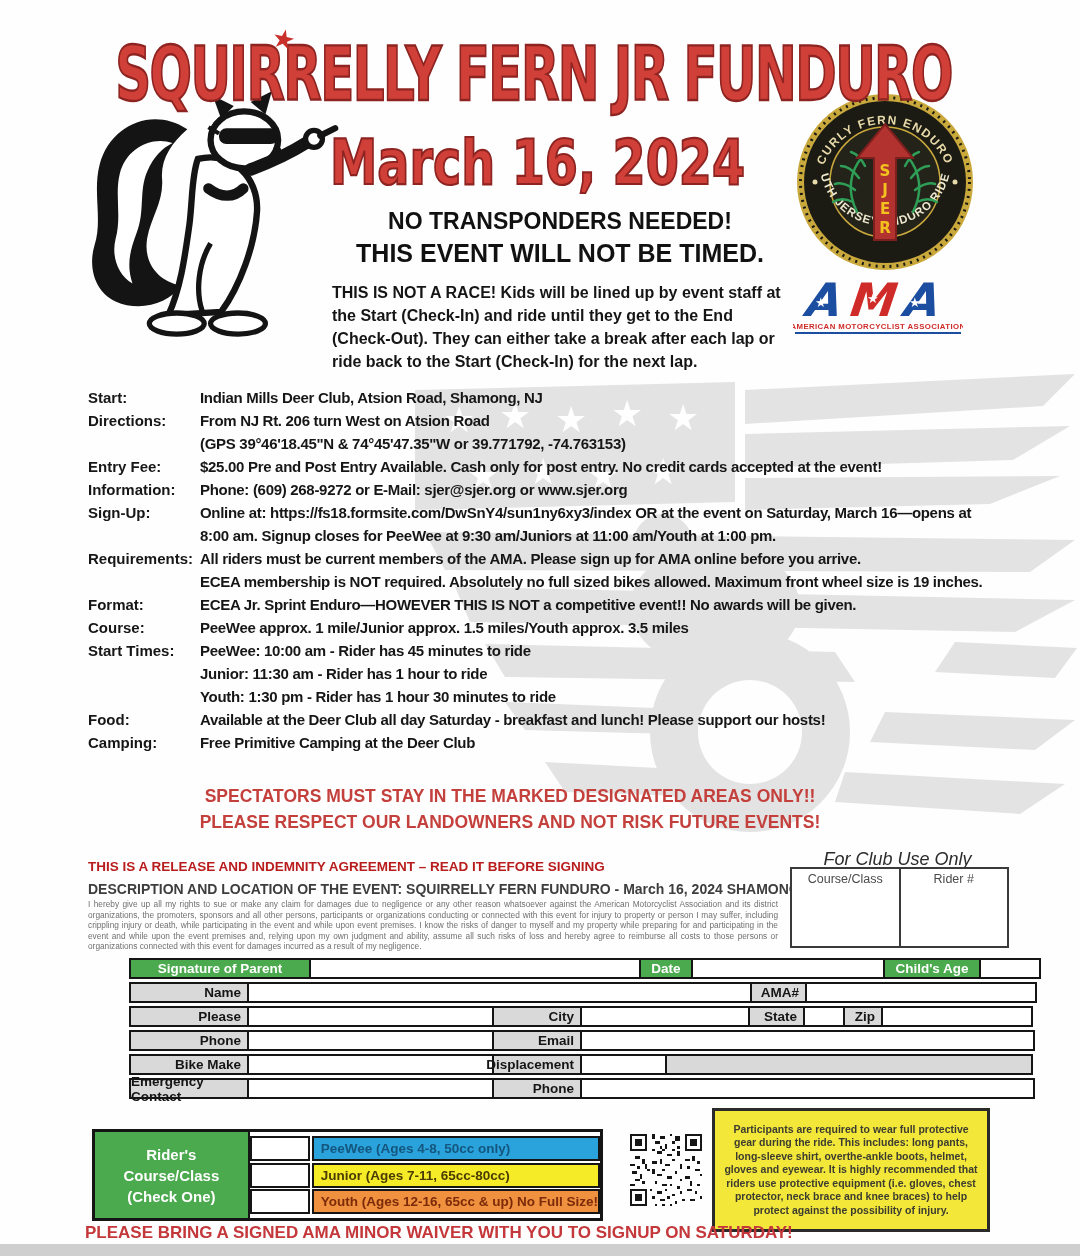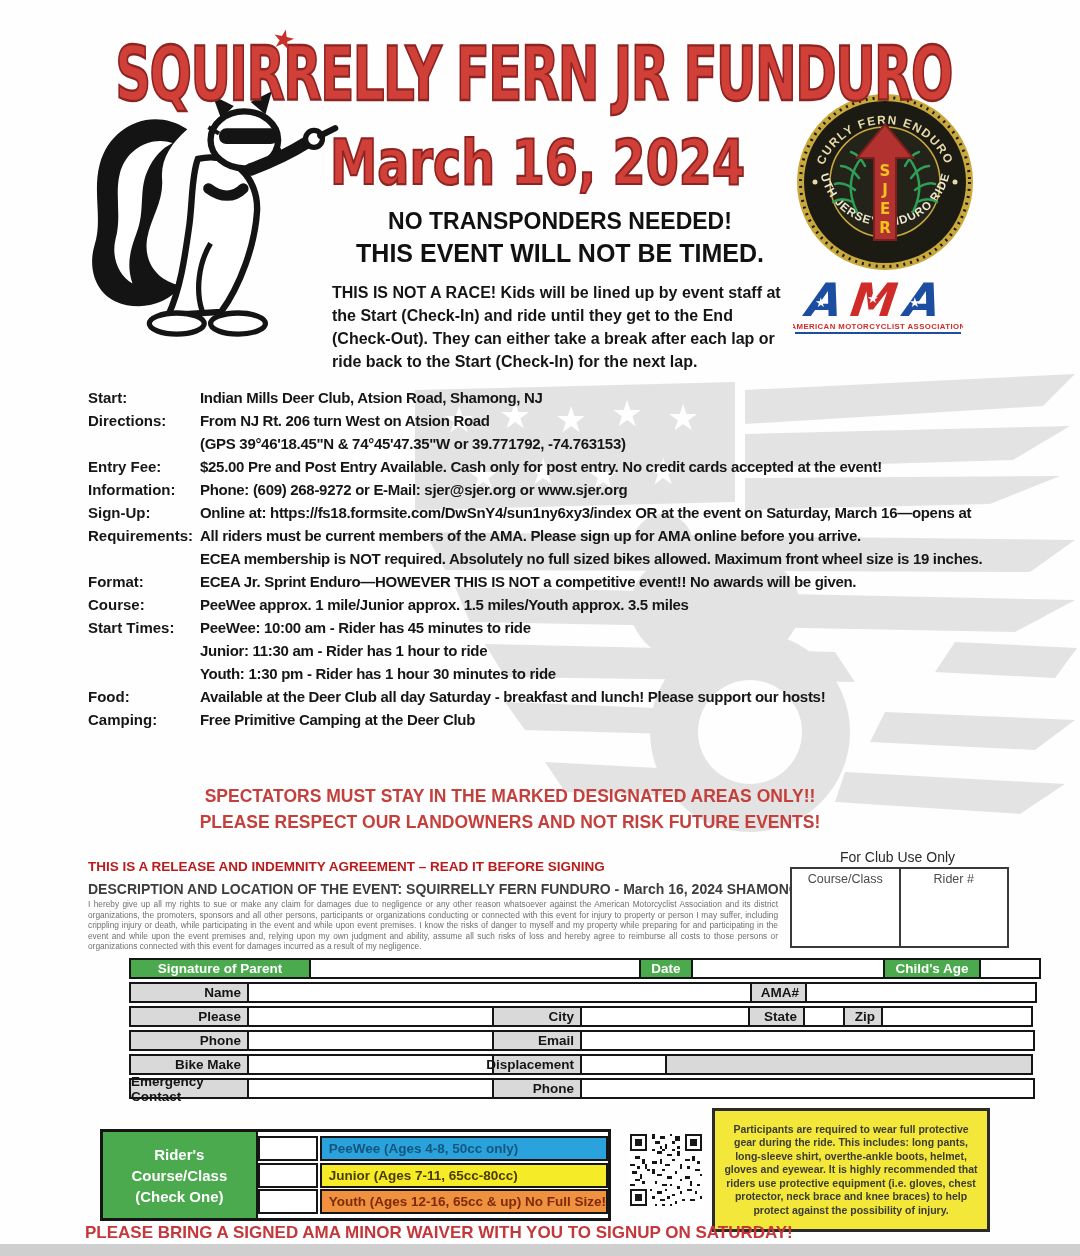--- a/index.html
+++ b/index.html
@@ -23,36 +23,36 @@
   .dline{line-height:23px;white-space:nowrap;}
   .dlabel{display:inline-block;width:112px;font-size:15px;font-weight:bold;color:#161616;vertical-align:top;}
   .dval{font-size:15px;font-weight:bold;color:#161616;letter-spacing:-0.3px;}
   
   .warn{left:85px;width:850px;text-align:center;font-size:17.5px;font-weight:bold;color:#c4403c;z-index:2;}
   
   .rel-head{left:88px;top:859px;font-size:13.5px;font-weight:bold;color:#b91c1c;}
   .rel-event{left:88px;top:881px;font-size:14px;font-weight:bold;color:#3d3d3d;}
   .rel-fine{left:88px;top:899px;width:690px;font-size:8.3px;color:#707070;line-height:10.5px;text-align:justify;}
   
-  .club-title{left:790px;top:849px;width:215px;text-align:center;font-size:14px;color:#2b2b2b;}
+  .club-title{left:790px;top:849px;width:215px;text-align:center;font-size:18px;color:#2b2b2b;font-style:italic;}
   .club-box{left:790px;top:867px;width:215px;height:77px;border:2px solid #3a3a3a;display:flex;background:#fff;}
   .club-cell{flex:1;font-size:12.5px;color:#4a4a4a;text-align:center;padding-top:3px;}
   .club-cell + .club-cell{border-left:2px solid #3a3a3a;}
   
   .ftable{left:85px;top:958px;width:912px;z-index:2;padding-left:44px;}
   .frow{display:flex;height:21px;margin-bottom:3px;}
   .fcell{border:2px solid #151515;margin-left:-2px;display:flex;align-items:center;
          font-size:13.5px;font-weight:bold;box-sizing:content-box;}
   .fcell:first-child{margin-left:0;}
   .fgreen{background:#4ba94e;color:#fff;justify-content:center;}
   .fgray{background:#d9d9d9;color:#151515;justify-content:flex-end;padding-right:6px;box-sizing:border-box;}
   .fblank{background:#fff;}
   .ffill{background:#d9d9d9;}
   
-  .ccwrap{left:100px;top:1129px;width:505px;height:86px;border:3px solid #151515;display:flex;background:#fff;z-index:2;justify-content:flex-end;}
+  .ccwrap{left:92px;top:1129px;width:505px;height:86px;border:3px solid #151515;display:flex;background:#fff;z-index:2;justify-content:flex-end;}
   .ccgreen{width:218px;background:#4ba94e;color:#fff;font-size:15px;font-weight:bold;display:flex;
            flex-direction:column;align-items:center;justify-content:center;line-height:21px;border-right:2px solid #151515;}
   .ccrows{flex:1;display:flex;flex-direction:column;justify-content:space-between;padding:4px 0;}
   .ccrow{display:flex;height:25px;}
   .cc-check{width:56px;border:2px solid #151515;background:#fff;margin-right:2px;}
   .cc-bar{flex:1;border:2px solid #151515;display:flex;align-items:center;padding-left:7px;
           font-size:13.5px;font-weight:bold;white-space:nowrap;}
   .bar-peewee{background:#2aa3dc;color:#14567e;}
   .bar-junior{background:#f5eb27;color:#4a3c00;}
   .bar-youth{background:#ef913e;color:#7c2a0a;}
@@ -183,20 +183,21 @@
   <div class="abs not-timed z2">THIS EVENT WILL NOT BE TIMED.</div>
   <div class="abs not-race z2">THIS IS NOT A RACE!  Kids will be lined up by event staff at the Start (Check-In) and ride until they get to the End (Check-Out). They can either take a break after each lap or ride back to the Start (Check-In) for the next lap.</div>
 
   <div class="abs details">
     <div class="dline"><span class="dlabel">Start:</span><span class="dval">Indian Mills Deer Club, Atsion Road, Shamong, NJ</span></div>
     <div class="dline"><span class="dlabel">Directions:</span><span class="dval">From NJ Rt. 206 turn West on Atsion Road</span></div>
     <div class="dline"><span class="dlabel"></span><span class="dval">(GPS 39°46'18.45"N &amp; 74°45'47.35"W or 39.771792, -74.763153)</span></div>
     <div class="dline"><span class="dlabel">Entry Fee:</span><span class="dval">$25.00 Pre and Post Entry Available.  Cash only for post entry. No credit cards accepted at the event!</span></div>
     <div class="dline"><span class="dlabel">Information:</span><span class="dval">Phone: (609) 268-9272 or E-Mail:  sjer@sjer.org or www.sjer.org</span></div>
     <div class="dline"><span class="dlabel">Sign-Up:</span><span class="dval">Online at:  https://fs18.formsite.com/DwSnY4/sun1ny6xy3/index OR at the event on Saturday, March 16—opens at</span></div>
+    <div class="dline"><span class="dlabel"></span><span class="dval">8:00 am. Signup closes for PeeWee at 9:30 am/Juniors at 11:00 am/Youth at 1:00 pm.</span></div>
     <div class="dline"><span class="dlabel">Requirements:</span><span class="dval">All riders must be current members of the AMA.  Please sign up for AMA online before you arrive.</span></div>
     <div class="dline"><span class="dlabel"></span><span class="dval">ECEA membership is NOT required.  Absolutely no full sized bikes allowed. Maximum front wheel size is 19 inches.</span></div>
     <div class="dline"><span class="dlabel">Format:</span><span class="dval">ECEA Jr. Sprint Enduro—HOWEVER THIS IS NOT a competitive event!!  No awards will be given.</span></div>
     <div class="dline"><span class="dlabel">Course:</span><span class="dval">PeeWee approx. 1 mile/Junior approx. 1.5 miles/Youth approx. 3.5 miles</span></div>
     <div class="dline"><span class="dlabel">Start Times:</span><span class="dval">PeeWee:  10:00 am - Rider has 45 minutes to ride</span></div>
     <div class="dline"><span class="dlabel"></span><span class="dval">Junior:  11:30 am - Rider has 1 hour to ride</span></div>
     <div class="dline"><span class="dlabel"></span><span class="dval">Youth:  1:30 pm - Rider has 1 hour 30 minutes to ride</span></div>
     <div class="dline"><span class="dlabel">Food:</span><span class="dval">Available at the Deer Club all day Saturday - breakfast and lunch! Please support our hosts!</span></div>
     <div class="dline"><span class="dlabel">Camping:</span><span class="dval">Free Primitive Camping at the Deer Club</span></div>
   </div>

